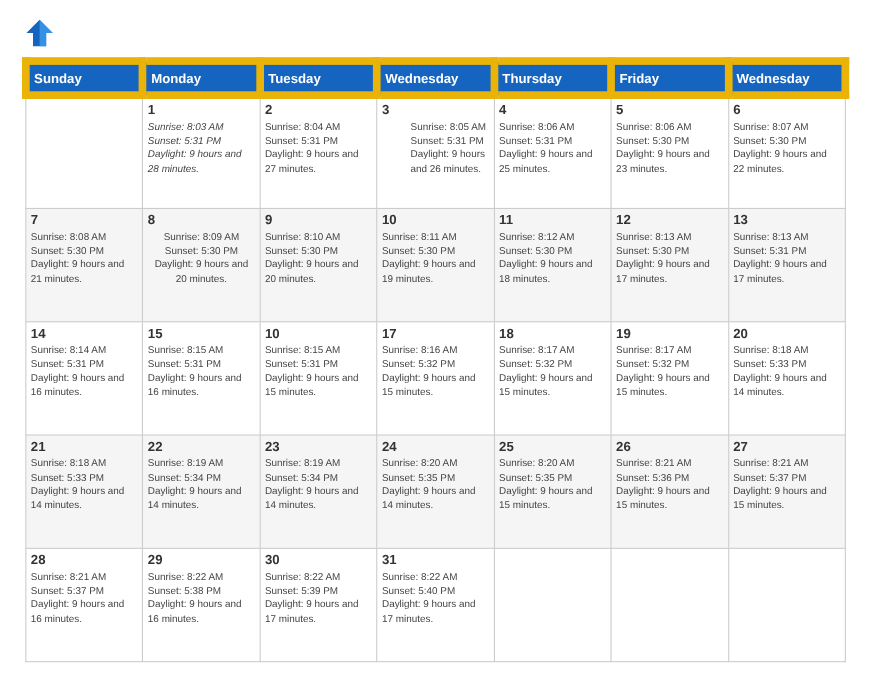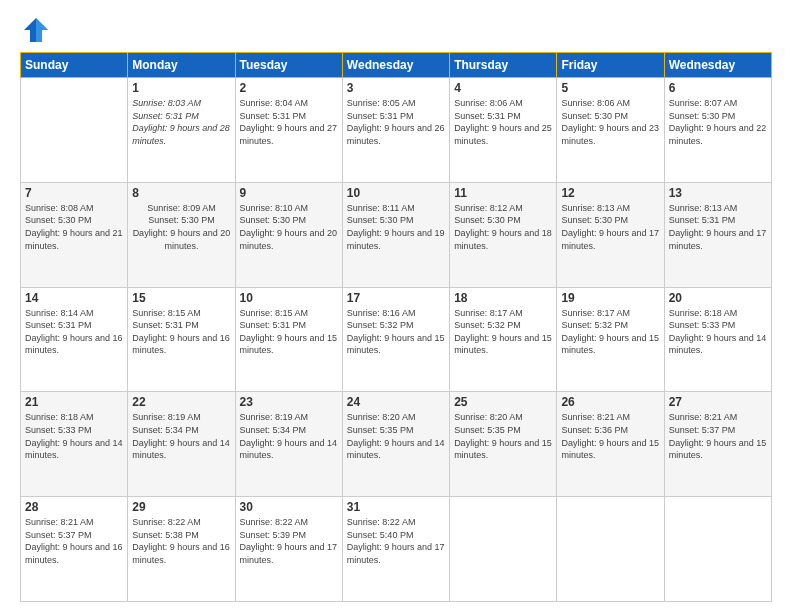--- a/index.html
+++ b/index.html
@@ -53,21 +53,21 @@
       width: 100%;
       table-layout: fixed;
     }
     .calendar th {
       background-color: #1565c0;
       color: #fff;
       font-size: 12px;
       font-weight: bold;
       padding: 5px 4px;
       text-align: left;
-      border: 1px solid #eab308;
+      border: 7px solid #eab308;
     }
     .calendar td {
       border: 1px solid #ccc;
       vertical-align: top;
       padding: 3px 4px;
       font-size: 9.5px;
       color: #333;
       background: #fff;
       height: 90px;
     }
@@ -136,21 +136,21 @@
 Daylight: 9 hours and 28 minutes.</div>
           </td>
           <td>
             <div class="day-number">2</div>
             <div class="day-info" style="white-space: pre-line;">Sunrise: 8:04 AM
 Sunset: 5:31 PM
 Daylight: 9 hours and 27 minutes.</div>
           </td>
           <td>
             <div class="day-number">3</div>
-            <div class="day-info" style="white-space: pre-line;">Sunrise: 8:05 AM
+            <div class="day-info" style="white-space: pre-line; margin-left: 26px;">Sunrise: 8:05 AM
 Sunset: 5:31 PM
 Daylight: 9 hours and 26 minutes.</div>
           </td>
           <td>
             <div class="day-number">4</div>
             <div class="day-info" style="white-space: pre-line;">Sunrise: 8:06 AM
 Sunset: 5:31 PM
 Daylight: 9 hours and 25 minutes.</div>
           </td>
           <td>

